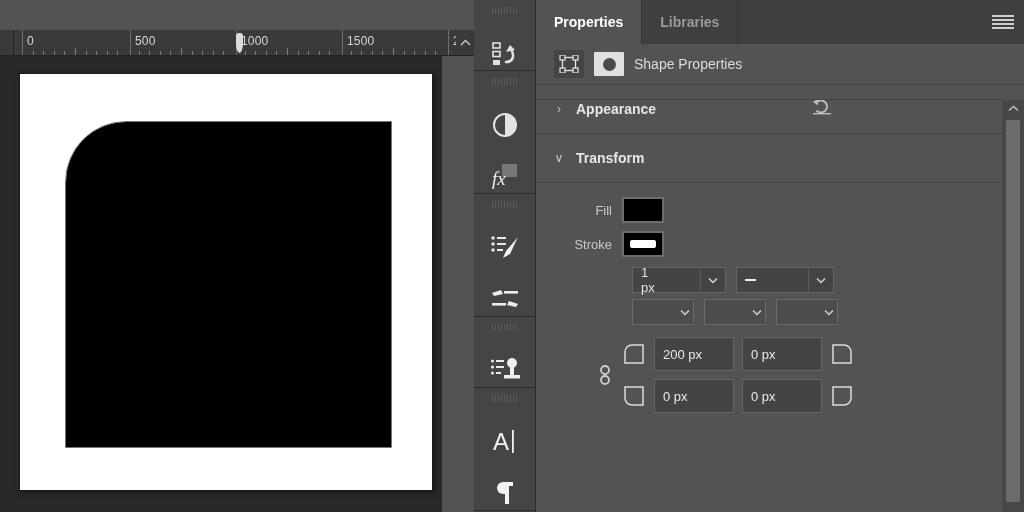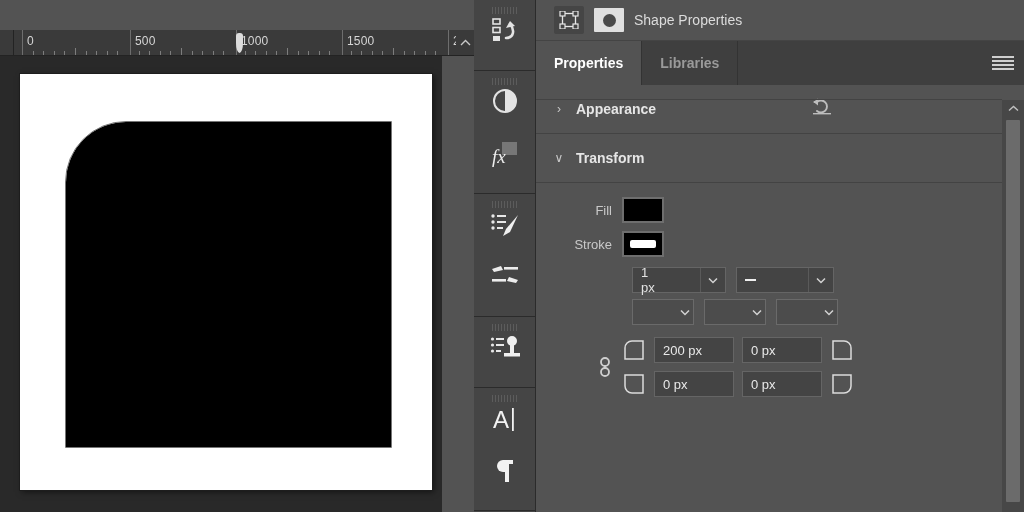--- a/index.html
+++ b/index.html
@@ -134,21 +134,21 @@
     padding-top: 4px;
   }
   .dock-grip i {
     display: block;
     width: 1px; height: 7px;
     background: #5c5c5c;
   }
   .dock-btn {
     width: 61px; height: 52px;
     display: flex;
-    align-items: flex-start;
+    align-items: flex-end;
     justify-content: center;
     cursor: pointer;
   }
   .dock-btn svg { display: block; }
 
   
   #panel {
     position: absolute;
     left: 536px; top: 0;
     width: 488px; height: 512px;
@@ -378,21 +378,21 @@
     align-items: center;
     justify-content: center;
   }
   .num-input {
     width: 80px; height: 26px;
     background: #444444;
     border: 1px solid #656565;
     box-sizing: border-box;
     display: flex;
     align-items: center;
-    padding: 8px 8px;
+    padding: 16px 8px;
     font-size: 13px;
     color: #e9e9e9;
     cursor: text;
   }
   #combined-field {
     margin-top: 14px;
     margin-left: 98px;
     width: 200px; height: 27px;
     background: #444444;
     border: 1px solid #6d6d6d;
@@ -653,50 +653,50 @@
     <div class="dock-group">
       <div class="dock-grip">
         
       </div>
 
     </div>
   </div>
 
   <div id="panel">
 
+    <div id="tabbar">
+      <div class="tab active">
+        <span>Properties</span>
+      </div>
+      <div class="tab">
+        <span>Libraries</span>
+      </div>
+      <div class="tab" id="tab-filler"></div>
+      <div id="panel-menu">
+        <i></i>
+          <i></i>
+          <i></i>
+          <i></i>
+      </div>
+    </div>
+
     <div id="shape-head">
       <div id="shape-head-icon">
         <svg width="20" height="18" viewBox="0 0 20 18">
           <rect x="3.5" y="2.5" width="13" height="13" fill="none" stroke="#e6e6e6" stroke-width="1.3"></rect>
           <rect x="1" y="0" width="5" height="5" fill="#454545" stroke="#e6e6e6" stroke-width="1.2"></rect>
           <rect x="14" y="0" width="5" height="5" fill="#454545" stroke="#e6e6e6" stroke-width="1.2"></rect>
           <rect x="1" y="13" width="5" height="5" fill="#454545" stroke="#e6e6e6" stroke-width="1.2"></rect>
           <rect x="14" y="13" width="5" height="5" fill="#454545" stroke="#e6e6e6" stroke-width="1.2"></rect>
         </svg>
       </div>
       <div id="shape-head-thumb">
         <b></b>
       </div>
       <div id="shape-head-label">Shape Properties</div>
-    </div>
-
-    <div id="tabbar">
-      <div class="tab active">
-        <span>Properties</span>
-      </div>
-      <div class="tab">
-        <span>Libraries</span>
-      </div>
-      <div class="tab" id="tab-filler"></div>
-      <div id="panel-menu">
-        <i></i>
-          <i></i>
-          <i></i>
-          <i></i>
-      </div>
     </div>
 
     <div class="section-header">
       <span class="twisty">›</span>
       <span class="section-title">Appearance</span>
       <span id="transform-reset">
         <svg width="22" height="20" viewBox="0 0 22 20">
           <path d="M6 14 A6 6 0 1 0 6 5 L3.5 5" stroke="#bdbdbd" stroke-width="1.9" fill="none" stroke-linecap="round"></path>
           <path d="M7 1.5 L2.5 5 L7 8.5 Z" fill="#bdbdbd"></path>
           <rect x="2" y="16" width="18" height="1.4" fill="#bdbdbd"></rect>

